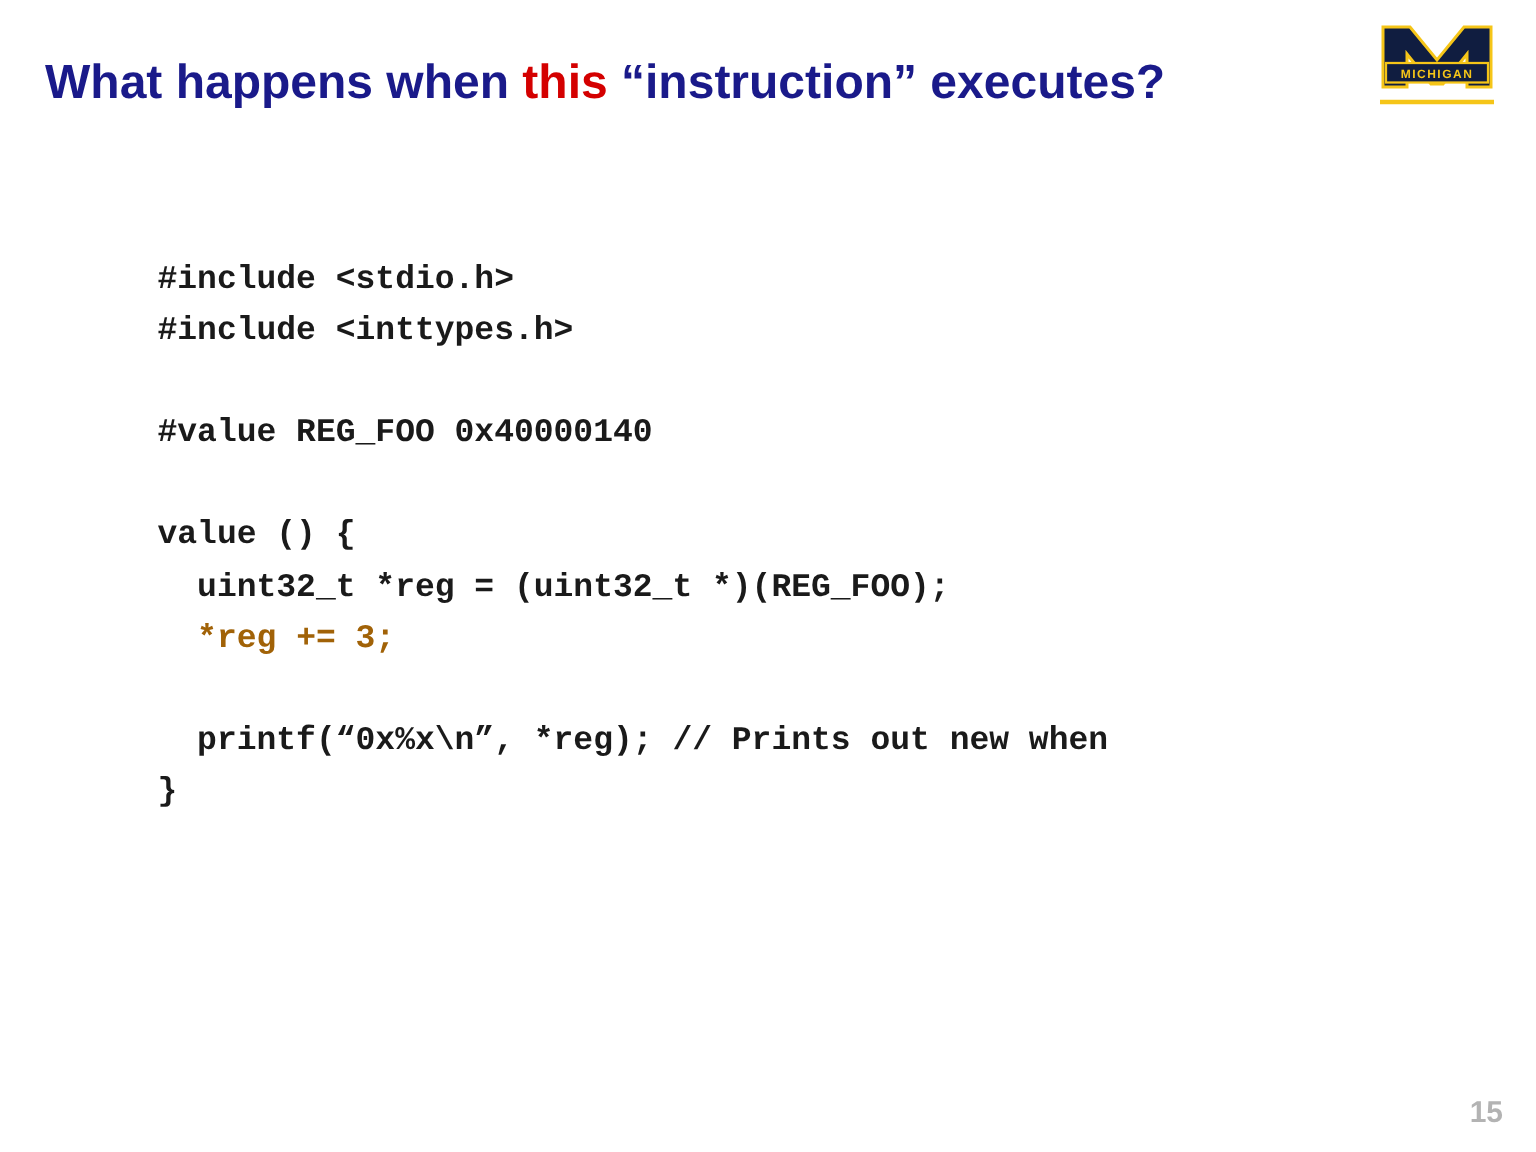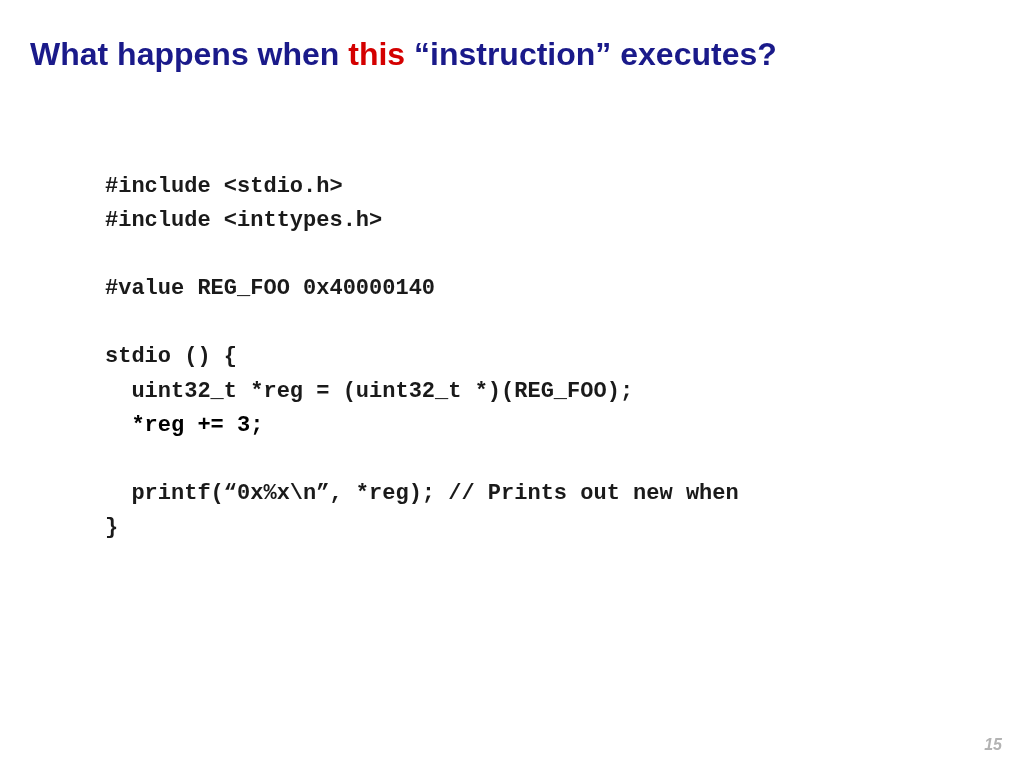--- a/index.html
+++ b/index.html
@@ -42,48 +42,61 @@
     top: 170px;
     left: 105px;
     font-family: "Consolas", "Menlo", "Courier New", monospace;
     font-size: 22px;
     font-weight: bold;
     color: #1a1a1a;
     line-height: 1.55;
     white-space: pre;
   }
   .code-block .code-red {
-    color: #000000;
+    color: #a16207;
   }
   .page-num {
     position: absolute;
     bottom: 14px;
     right: 22px;
-    font-size: 16px;
+    font-size: 20px;
     font-weight: bold;
     color: #b3b3b3;
-    font-style: italic;
   }
 </style>
 </head>
 <body>
 
 <div class="slide">
 
   <div class="title">
     <span>What happens when </span><span class="red">this</span><span> “instruction” executes?</span>
   </div>
 
+  <div class="logo">
+    <svg viewBox="0 0 88 60" width="88" height="60">
+      <rect x="0" y="0" width="88" height="60" fill="none"></rect>
+
+      <g>
+        <path d="M8 6 L26 6 L44 28 L62 6 L80 6 L80 46 L64 46 L64 24 L48 44 L40 44 L24 24 L24 46 L8 46 Z" fill="#101d40" stroke="#f5c518" stroke-width="2"></path>
+      </g>
+
+      <rect x="10" y="30" width="68" height="13" fill="#101d40" stroke="#f5c518" stroke-width="1.5"></rect>
+      <text x="44" y="40" text-anchor="middle" font-family="Arial, sans-serif" font-size="8" font-weight="bold" fill="#f5c518" letter-spacing="1">MICHIGAN</text>
+
+      <line x1="6" y1="56" x2="82" y2="56" stroke="#f5c518" stroke-width="3"></line>
+    </svg>
+  </div>
 
   <div class="code-block"><span>#include &lt;stdio.h&gt;</span>
 <span>#include &lt;inttypes.h&gt;</span>
 <span></span>
 <span>#value REG_FOO 0x40000140</span>
 <span></span>
-<span>stdio () {</span>
+<span>value () {</span>
 <span>  uint32_t *reg = (uint32_t *)(REG_FOO);</span>
 <span>  </span><span class="code-red">*reg += 3;</span>
 <span></span>
 <span>  printf(“0x%x\n”, *reg); // Prints out new when</span>
 <span>}</span></div>
 
   <div class="page-num">15</div>
 
 </div>
 

